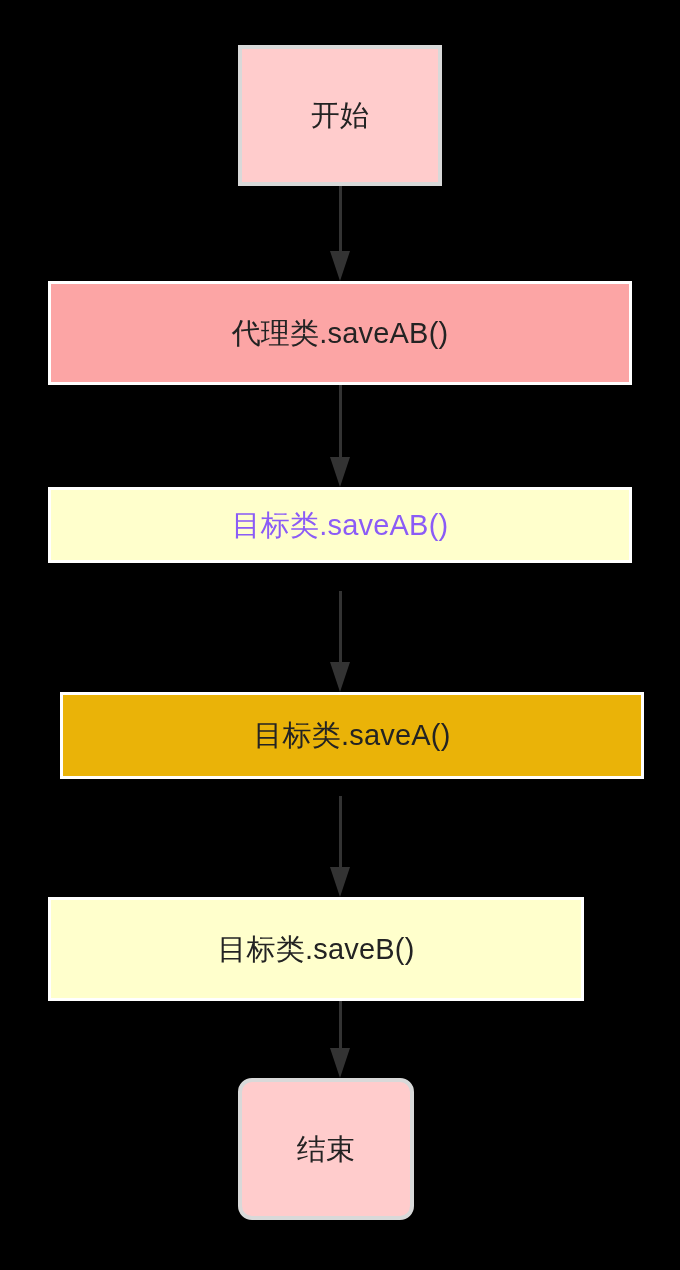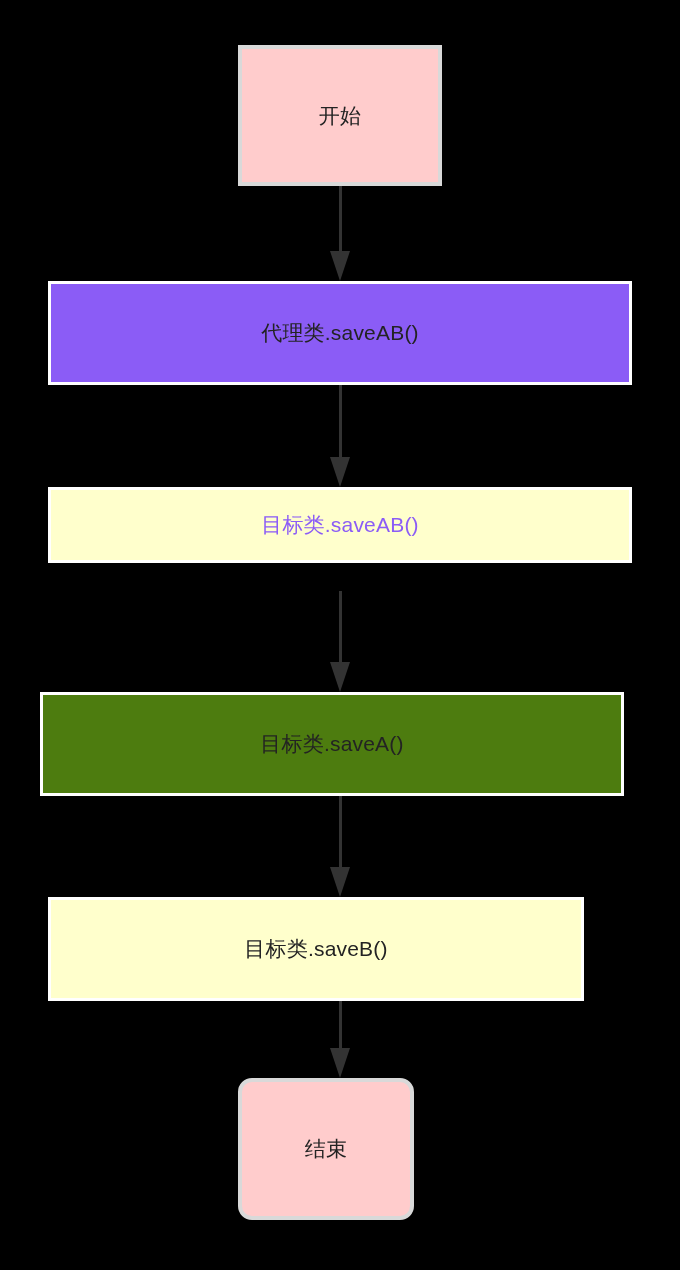--- a/index.html
+++ b/index.html
@@ -14,21 +14,21 @@
     background: #000000;
     overflow: hidden;
     font-family: "Liberation Sans", "DejaVu Sans", sans-serif;
   }
   .node {
     position: absolute;
     display: flex;
     align-items: center;
     justify-content: center;
     box-sizing: border-box;
-    font-size: 21px;
+    font-size: 29px;
     line-height: 1.2;
     color: #232323;
     letter-spacing: 0.2px;
     white-space: nowrap;
   }
   .node.terminal {
     background: #ffcccc;
     border: 4px solid #d9d9d9;
   }
   .node.terminal-round {
@@ -74,39 +74,39 @@
 
   <div class="node terminal" id="node-start" style="left: 238px; top: 45px; width: 204px; height: 141px; background: rgb(255, 204, 204); border-color: rgb(217, 217, 217); color: rgb(35, 35, 35);">
     <span class="node-label">开始</span>
   </div>
 
   <div class="edge" id="edge-0" style="left: 340px; top: 186px;">
     <div class="edge-line" style="height: 65px; background: rgb(51, 51, 51);"></div>
     <div class="edge-head" style="top: 65px; border-top-color: rgb(51, 51, 51);"></div>
   </div>
 
-  <div class="node proxy" id="node-proxy-saveab" style="left: 48px; top: 281px; width: 584px; height: 104px; background: #8b5cf6; border-color: rgb(255, 255, 255); color: rgb(35, 35, 35);">
+  <div class="node proxy" id="node-proxy-saveab" style="left: 48px; top: 281px; width: 584px; height: 104px; background: #fca5a5; border-color: rgb(255, 255, 255); color: rgb(35, 35, 35);">
     <span class="node-label">代理类.saveAB()</span>
   </div>
 
   <div class="edge" id="edge-1" style="left: 340px; top: 385px;">
     <div class="edge-line" style="height: 72px; background: rgb(51, 51, 51);"></div>
     <div class="edge-head" style="top: 72px; border-top-color: rgb(51, 51, 51);"></div>
   </div>
 
   <div class="node target" id="node-target-saveab" style="left: 48px; top: 487px; width: 584px; height: 76px; background: rgb(255, 255, 204); border-color: rgb(255, 255, 255); color: #8b5cf6;">
     <span class="node-label">目标类.saveAB()</span>
   </div>
 
   <div class="edge" id="edge-2" style="left: 340px; top: 591px;">
     <div class="edge-line" style="height: 71px; background: rgb(51, 51, 51);"></div>
     <div class="edge-head" style="top: 71px; border-top-color: rgb(51, 51, 51);"></div>
   </div>
 
-  <div class="node target" id="node-target-savea" style="left: 40px; top: 692px; width: 584px; height: 104px; background: #4d7c0f; border-color: rgb(255, 255, 255); color: rgb(35, 35, 35);">
+  <div class="node target" id="node-target-savea" style="left: 60px; top: 692px; width: 584px; height: 87px; background: #eab308; border-color: rgb(255, 255, 255); color: rgb(35, 35, 35);">
     <span class="node-label">目标类.saveA()</span>
   </div>
 
   <div class="edge" id="edge-3" style="left: 340px; top: 796px;">
     <div class="edge-line" style="height: 71px; background: rgb(51, 51, 51);"></div>
     <div class="edge-head" style="top: 71px; border-top-color: rgb(51, 51, 51);"></div>
   </div>
 
   <div class="node target" id="node-target-saveb" style="left: 48px; top: 897px; width: 536px; height: 104px; background: rgb(255, 255, 204); border-color: rgb(255, 255, 255); color: rgb(35, 35, 35);">
     <span class="node-label">目标类.saveB()</span>

